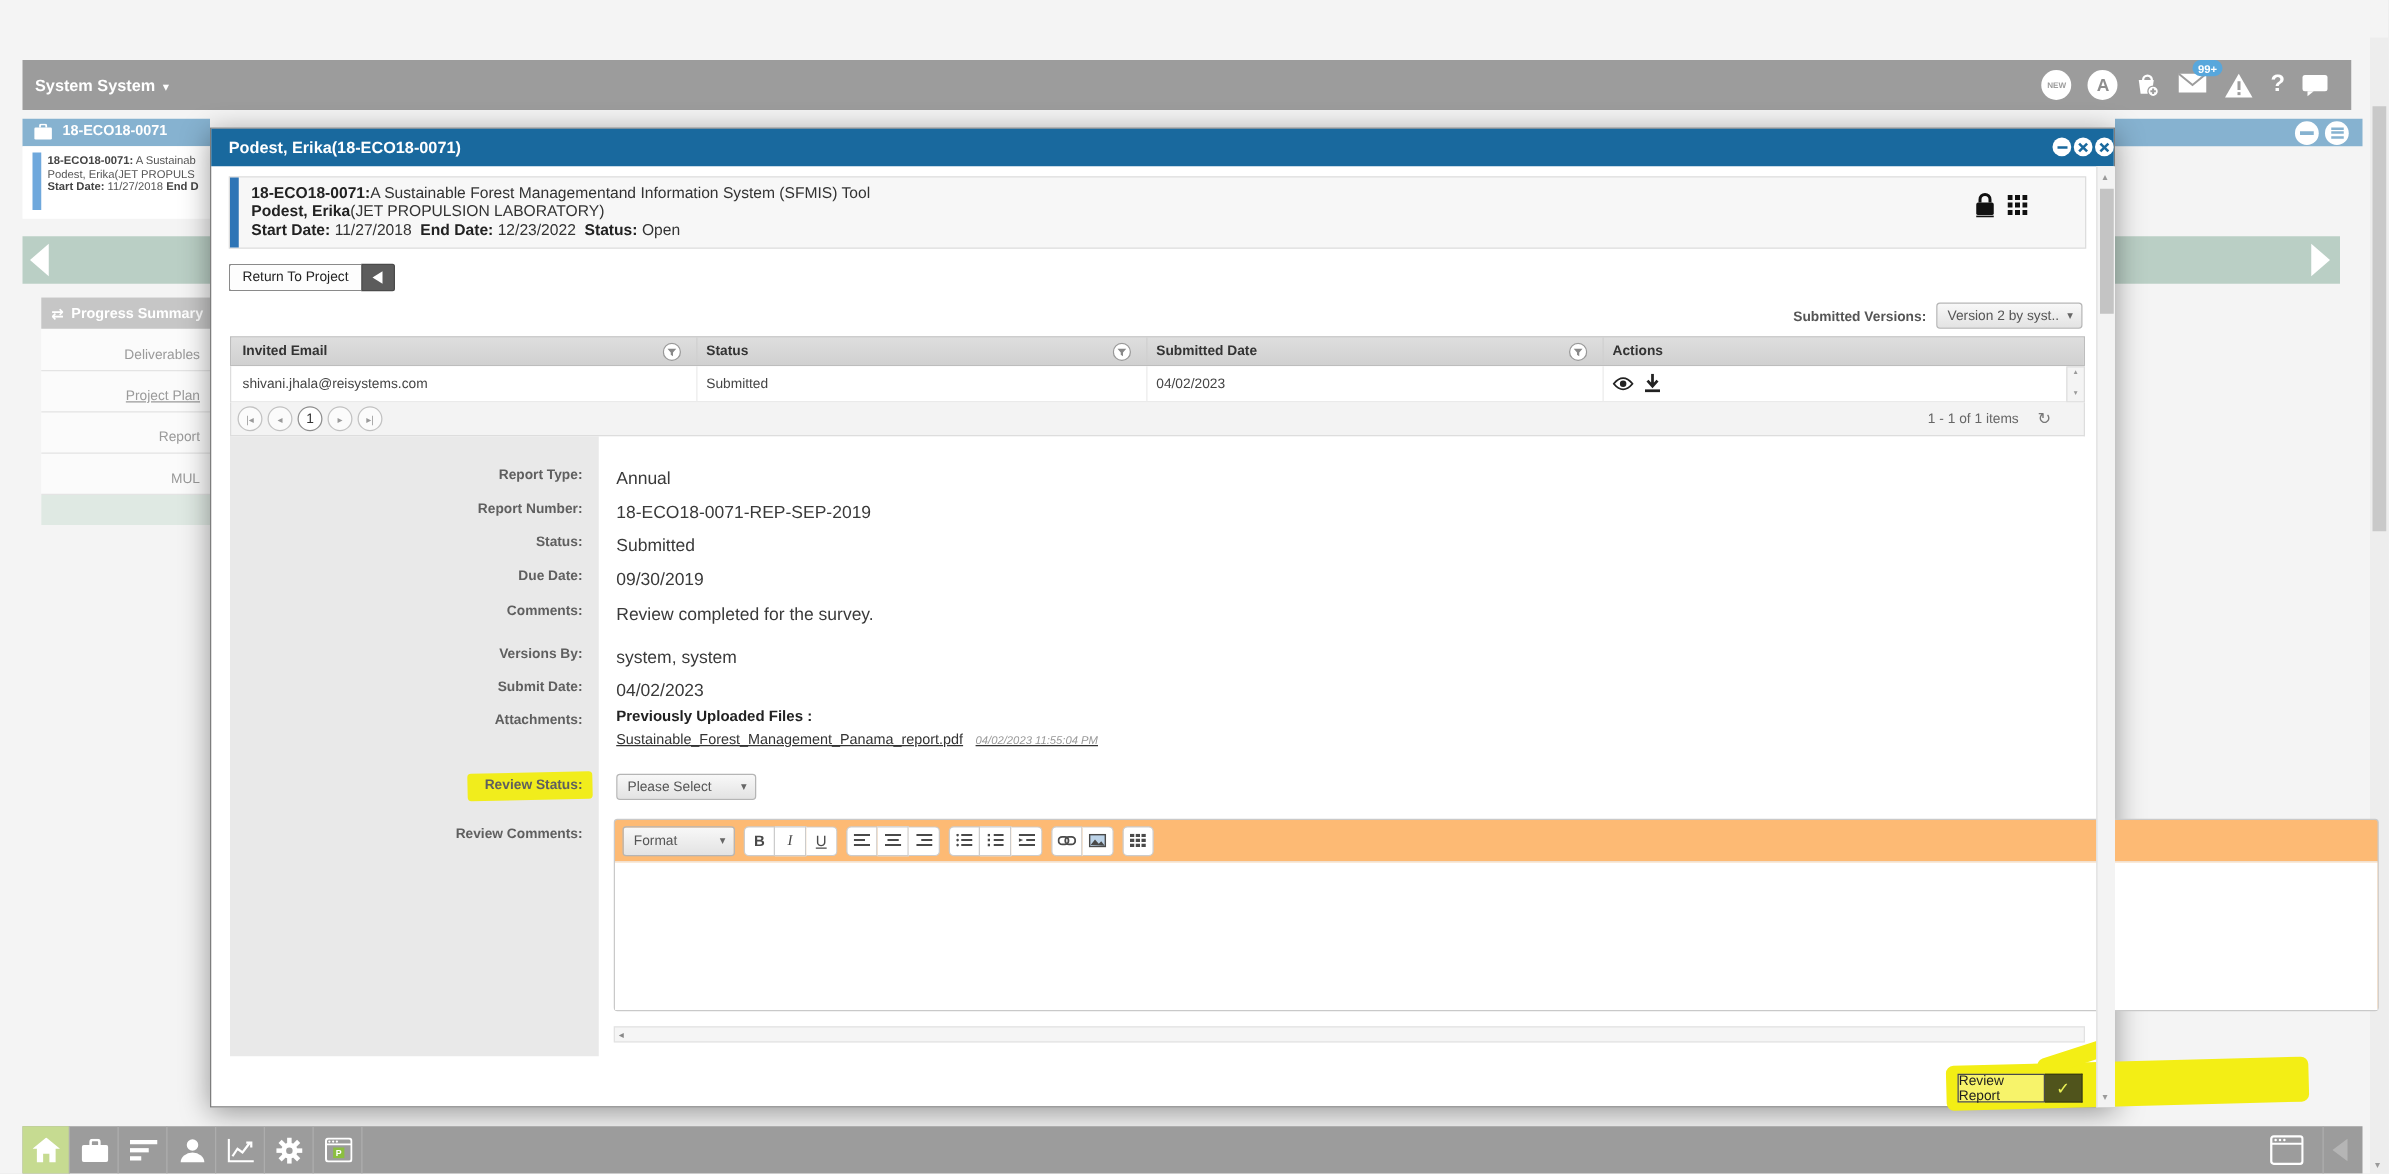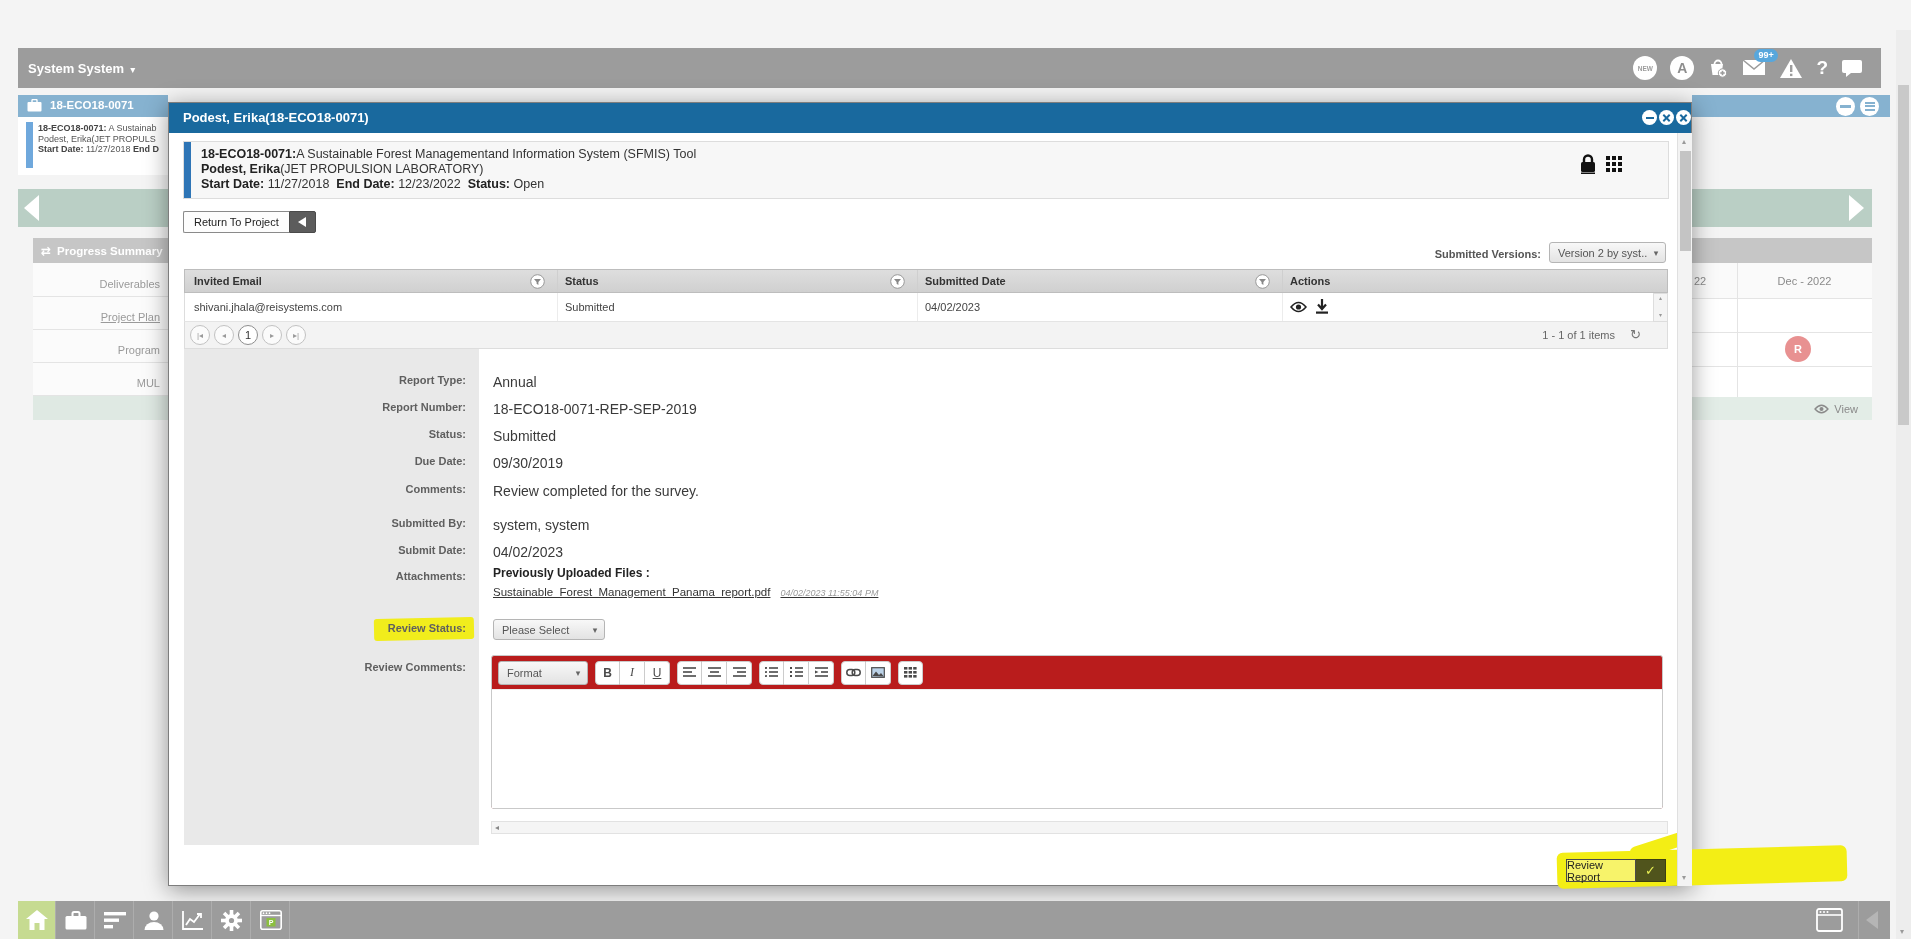--- a/index.html
+++ b/index.html
@@ -122,22 +122,22 @@
   .refresh { position:absolute; top:5px; font-size:13px; color:#777; cursor:pointer; }
 
   .form-label-col { position:absolute; left:15px; top:246px; width:295px; height:496px; background:#e9e9e9; }
   .f-label { position:absolute; left:15px; width:282px; text-align:right; font-weight:bold; color:#5f5f5f; font-size:11px; z-index:3; }
   .f-value { position:absolute; left:324px; font-size:14px; color:#3a3a3a;text-align:right; }
   .hl { position:absolute; background:#f1ed1c; z-index:2; }
   .att-head { position:absolute; left:324px; font-weight:bold; font-size:12px; color:#222; }
   .att-link { position:absolute; left:324px; font-size:11.5px; color:#333; text-decoration:underline; cursor:pointer; }
   .att-time { font-style:italic; font-size:9px; color:#999; text-decoration:none; margin-left:10px; }
 
-  .editor { position:absolute; left:322px; top:552px; width:1172px; height:154px;
-    border:1px solid #c9c9c9; border-radius:3px; background:#b91c1c; }
+  .editor { position:absolute; left:322px; top:552px; width:1412px; height:154px;
+    border:1px solid #c9c9c9; border-radius:3px; background:#fdba74; }
   .ed-toolbar { position:absolute; left:0; top:0; width:100%; height:34px; display:flex;
     align-items:center; gap:7px; padding:0 6px; border-bottom:1px solid #eee; }
   .ed-group { display:flex; }
   .ed-btn { width:25px; height:24px; background:#fff; border:1px solid #ccc;
     display:flex; align-items:center; justify-content:center; cursor:pointer; color:#4a4a4a; font-size:12px; }
   .ed-btn:first-child { border-radius:4px 0 0 4px; }
   .ed-btn:last-child { border-radius:0 4px 4px 0; }
   .ed-btn.single { border-radius:4px; }
   .ed-btn + .ed-btn { border-left:none; }
   .ed-b { font-weight:bold; } .ed-i { font-style:italic; font-family:"Liberation Serif",serif; }
@@ -241,48 +241,29 @@
     <div class="tri-right-w" style="position:absolute;right:8px;top:6px;"></div>
   </div>
 
   <div class="abs" style="left:33px;top:238px;width:135px;height:182px;background:#fbfbfb;">
     <div class="panel-head" style="width:135px;">
       <span style="margin:0 6px 0 8px;font-size:12px;">⇄</span>
       <span>Progress Summary</span>
     </div>
     <div class="ps-row-label" style="top:40px;">Deliverables</div>
     <div class="ps-row-label" style="top:73px;text-decoration:underline;">Project Plan</div>
-    <div class="ps-row-label" style="top:106px;">Program</div>
+    <div class="ps-row-label" style="top:106px;">Report</div>
     <div class="ps-row-label" style="top:139px;">MUL</div>
     <div class="grid-line" style="left:0;top:58px;width:135px;height:1px;"></div>
     <div class="grid-line" style="left:0;top:91px;width:135px;height:1px;"></div>
     <div class="grid-line" style="left:0;top:124px;width:135px;height:1px;"></div>
     <div class="grid-line" style="left:0;top:157px;width:135px;height:1px;"></div>
     <div class="abs" style="left:0;top:158px;width:135px;height:24px;background:#dfe9e3;"></div>
   </div>
 
-  <div class="abs" style="left:1692px;top:238px;width:180px;height:182px;background:#fff;">
-    <div class="panel-head" style="width:180px;"></div>
-    <div class="abs" style="left:0;top:25px;width:180px;height:35px;background:#fafafa;">
-      <span style="position:absolute;left:2px;top:12px;color:#8a8a8a;">22</span>
-      <span style="position:absolute;left:45px;top:12px;width:135px;text-align:center;color:#8a8a8a;">Dec - 2022</span>
-    </div>
-    <div class="grid-line" style="left:45px;top:25px;width:1px;height:134px;"></div>
-    <div class="grid-line" style="left:0;top:60px;width:180px;height:1px;"></div>
-    <div class="grid-line" style="left:0;top:94px;width:180px;height:1px;"></div>
-    <div class="grid-line" style="left:0;top:128px;width:180px;height:1px;"></div>
-    <div class="r-badge" style="left:93px;top:98px;">R</div>
-    <div class="abs view-bar" style="left:0;top:159px;width:180px;height:23px;">
-      <svg width="15" height="10" viewBox="0 0 15 10">
-        <path d="M1 5 Q7.5 -2.5 14 5 Q7.5 12.5 1 5 Z" fill="none" stroke="#8a8a8a" stroke-width="1.3"></path>
-        <circle cx="7.5" cy="5" r="2" fill="#8a8a8a"></circle>
-      </svg>
-      <span>View</span>
-    </div>
-  </div>
 
   <div class="abs page-sb">
     <div class="page-sb-thumb"></div>
     <div class="sb-arrow" style="bottom:3px;">▾</div>
   </div>
 
   <div class="abs modal">
     <div class="modal-titlebar">
       <div class="modal-title">Podest, Erika(18-ECO18-0071)</div>
       <div class="mwin-btn" style="left:1473px;">
@@ -414,21 +395,21 @@
 
     <div class="f-label" style="top:325px;">Status:</div>
     <div class="f-value" style="top:325px;">Submitted</div>
 
     <div class="f-label" style="top:352px;">Due Date:</div>
     <div class="f-value" style="top:352px;">09/30/2019</div>
 
     <div class="f-label" style="top:380px;padding-left:32px;">Comments:</div>
     <div class="f-value" style="top:380px;">Review completed for the survey.</div>
 
-    <div class="f-label" style="top:414px;">Submitted By:</div>
+    <div class="f-label" style="top:414px;">Versions By:</div>
     <div class="f-value" style="top:414px;">system, system</div>
 
     <div class="f-label" style="top:441px;">Submit Date:</div>
     <div class="f-value" style="top:441px;">04/02/2023</div>
 
     <div class="f-label" style="top:467px;">Attachments:</div>
     <div class="att-head" style="top:463px;">Previously Uploaded Files :</div>
     <div class="att-link" style="top:483px;">
       <span>Sustainable_Forest_Management_Panama_report.pdf</span><span class="att-time">04/02/2023 11:55:04 PM</span>
     </div>

